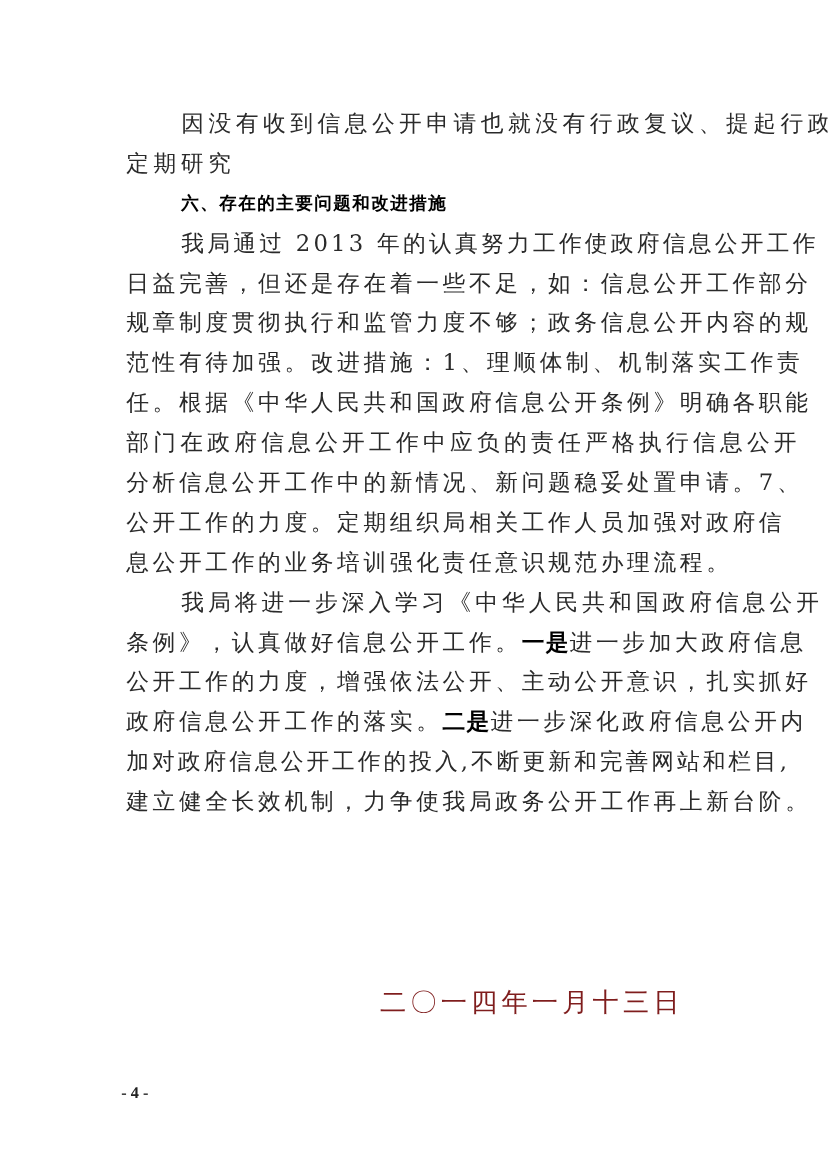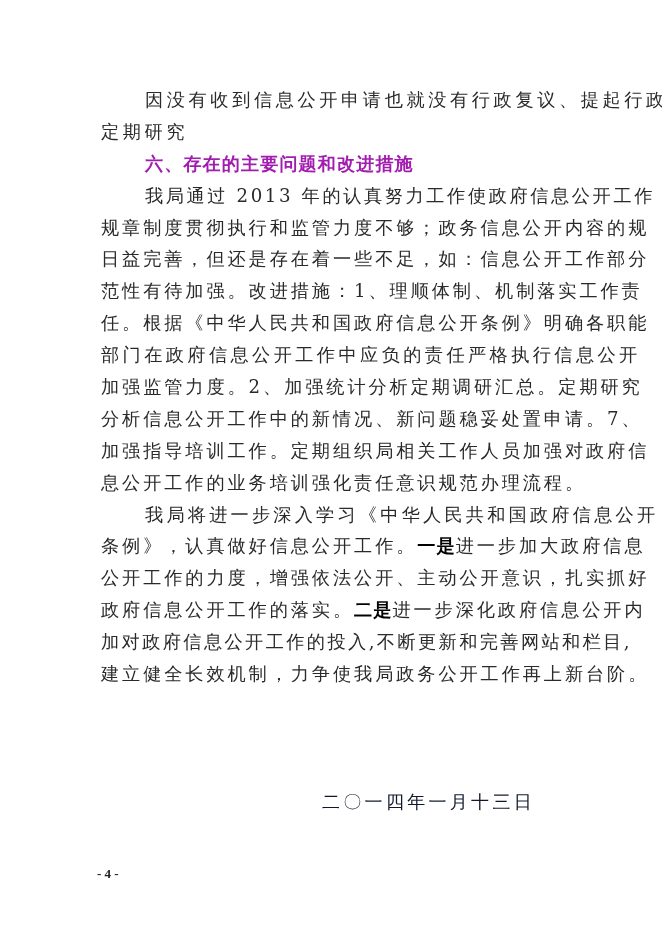--- a/index.html
+++ b/index.html
@@ -4,45 +4,44 @@
 <style>
   html, body { margin: 0; padding: 0; background: #ffffff; }
   body { width: 662px; height: 936px; position: relative; overflow: hidden;
          font-family: "DejaVu Serif", "Liberation Serif", serif; color: #2a2a2a; }
   .page { position: absolute; left: 0; top: 0; width: 662px; height: 936px; background: #fff; }
   .body-text { position: absolute; left: 101px; top: 84px; width: 462px; }
   .line { height: 31.9px; line-height: 31.9px; font-size: 18.2px; white-space: nowrap;
           letter-spacing: 3.6px; overflow: visible; }
   .indent { padding-left: 44px; }
   .heading { font-family: "DejaVu Sans", "Liberation Sans", sans-serif; font-weight: bold;
-             color: #a21caf; letter-spacing: 1.2px; font-size: 18px; }
+             color: #000000; letter-spacing: 1.2px; font-size: 14px; }
   b.em { font-family: "DejaVu Sans", "Liberation Sans", sans-serif; font-weight: bold; color: #000; letter-spacing: 1px; margin-top: 32px; }
-  .date { position: absolute; left: 322px; top: 788px; font-size: 18px; letter-spacing: 3.3px;
-          line-height: 28px; white-space: nowrap; color: #0f172a; }
+  .date { position: absolute; left: 304px; top: 788px; font-size: 21px; letter-spacing: 3.3px;
+          line-height: 28px; white-space: nowrap; color: #7f1d1d; }
   .page-num { position: absolute; left: 97px; top: 866px; font-size: 13px; font-weight: bold;
               font-family: "Liberation Serif", serif; color: #222; white-space: nowrap; }
 </style>
 </head>
 <body>
 
 <div class="page">
   <div class="body-text">
     <div class="line indent">因没有收到信息公开申请也就没有行政复议、提起行政</div>
     <div class="line">定期研究</div>
 
     <div class="line indent heading">六、存在的主要问题和改进措施</div>
     <div class="line indent" style="letter-spacing:2.6px">我局通过 2013 年的认真努力工作使政府信息公开工作</div>
+    <div class="line" style="letter-spacing:2.9px">日益完善，但还是存在着一些不足，如：信息公开工作部分</div>
     <div class="line" style="letter-spacing:2.9px">规章制度贯彻执行和监管力度不够；政务信息公开内容的规</div>
-    <div class="line" style="letter-spacing:2.9px">日益完善，但还是存在着一些不足，如：信息公开工作部分</div>
     <div class="line" style="letter-spacing:2.9px">范性有待加强。改进措施：1、理顺体制、机制落实工作责</div>
     <div class="line" style="letter-spacing:2.9px">任。根据《中华人民共和国政府信息公开条例》明确各职能</div>
     <div class="line" style="letter-spacing:3.4px">部门在政府信息公开工作中应负的责任严格执行信息公开</div>
-    <div class="line" style="letter-spacing:2.9px">加强监管力度。2、加强统计分析定期调研汇总。定期研究</div>
     <div class="line" style="letter-spacing:2.9px">分析信息公开工作中的新情况、新问题稳妥处置申请。7、</div>
-    <div class="line" style="letter-spacing:2.9px">加强指导培训工作。定期组织局相关工作人员加强对政府信</div>
+    <div class="line" style="letter-spacing:2.9px">公开工作的力度。定期组织局相关工作人员加强对政府信</div>
     <div class="line" style="letter-spacing:2.9px">息公开工作的业务培训强化责任意识规范办理流程。</div>
 
     <div class="line indent" style="letter-spacing:3.2px">我局将进一步深入学习《中华人民共和国政府信息公开</div>
     <div class="line" style="letter-spacing:2.9px">
       <span>条例》，认真做好信息公开工作。</span><b class="em">一是</b><span>进一步加大政府信息</span>
     </div>
     <div class="line" style="letter-spacing:2.9px">公开工作的力度，增强依法公开、主动公开意识，扎实抓好</div>
     <div class="line" style="letter-spacing:2.9px">
       <span>政府信息公开工作的落实。</span><b class="em">二是</b><span>进一步深化政府信息公开内</span>
     </div>

